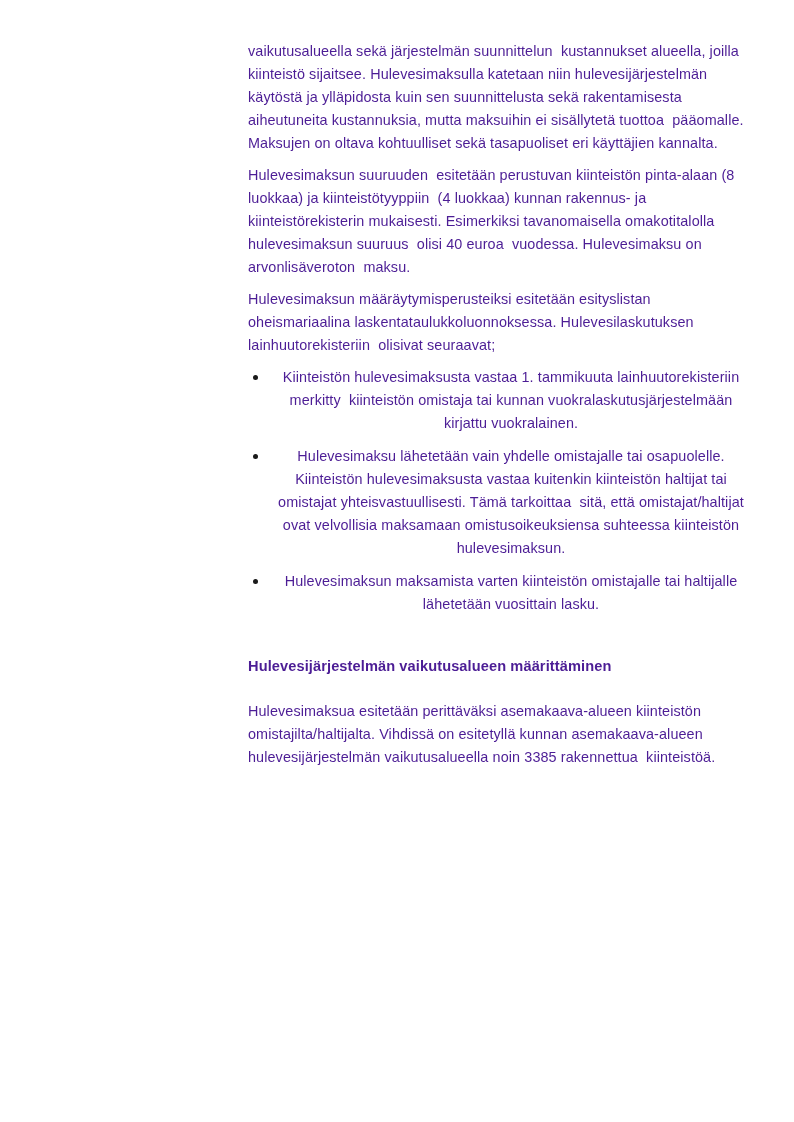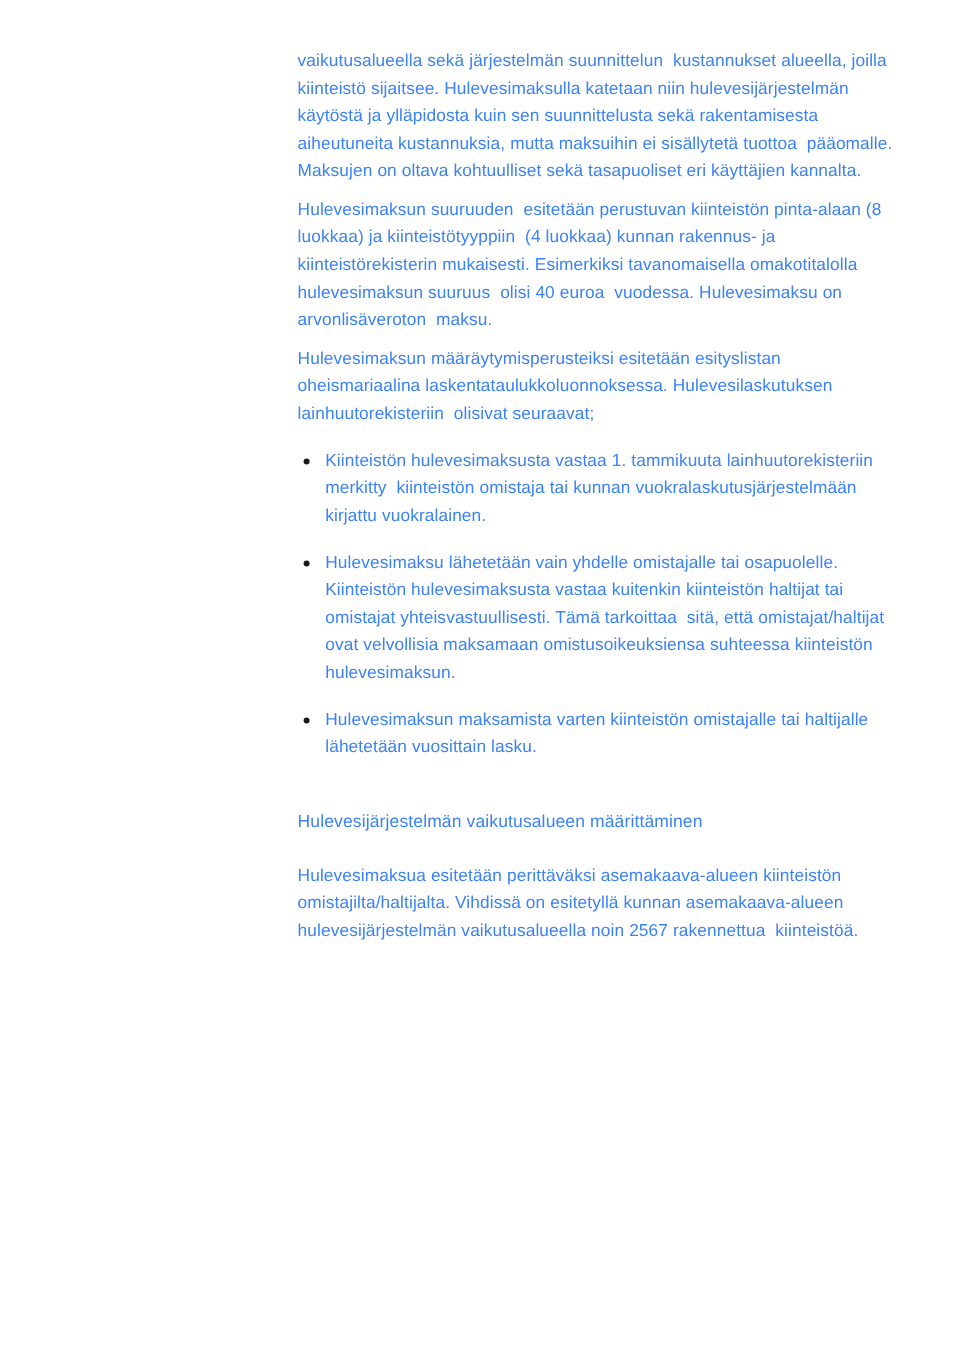--- a/index.html
+++ b/index.html
@@ -7,21 +7,21 @@
     padding: 0;
     background: #ffffff;
   }
   .page {
     position: relative;
     width: 794px;
     height: 1122px;
     background: #ffffff;
     overflow: hidden;
     font-family: "Liberation Sans", sans-serif;
-    color: #3b82f6;
+    color: #4c1d95;
   }
   .content {
     position: absolute;
     left: 248px;
     top: 40px;
     width: 503px;
     font-size: 14.4px;
     line-height: 23px;
     letter-spacing: 0.1px;
   }
@@ -30,36 +30,37 @@
     white-space: pre-wrap;
   }
   .bullet-list {
     list-style: none;
     margin: 4px 0 9px 0;
     padding: 0;
   }
   .bullet-item {
     position: relative;
     padding-left: 23px;
-    margin: 16px 0 10px 0;
+    margin: 3px 0 10px 0;
     white-space: pre-wrap;
+    text-align: center;
   }
   .bullet-item::before {
     content: "";
     position: absolute;
     left: 5px;
     top: 9px;
     width: 5px;
     height: 5px;
     border-radius: 50%;
     background: #1a1a1a;
   }
   .section-heading {
     font-size: 14.6px;
-    font-weight: normal;
+    font-weight: bold;
     line-height: 23px;
     margin: 39px 0 22px 0;
     white-space: pre-wrap;
   }
 </style>
 </head>
 <body>
 
 <div class="page">
   <div class="content">
@@ -72,17 +73,17 @@
     <p class="para">Hulevesimaksun määräytymisperusteiksi esitetään esityslistan oheismariaalina laskentataulukkoluonnoksessa. Hulevesilaskutuksen lainhuutorekisteriin  olisivat seuraavat;</p>
 
     <ul class="bullet-list">
       <li class="bullet-item">Kiinteistön hulevesimaksusta vastaa 1. tammikuuta lainhuutorekisteriin  merkitty  kiinteistön omistaja tai kunnan vuokralaskutusjärjestelmään kirjattu vuokralainen.</li>
       <li class="bullet-item">Hulevesimaksu lähetetään vain yhdelle omistajalle tai osapuolelle. Kiinteistön hulevesimaksusta vastaa kuitenkin kiinteistön haltijat tai omistajat yhteisvastuullisesti. Tämä tarkoittaa  sitä, että omistajat/haltijat ovat velvollisia maksamaan omistusoikeuksiensa suhteessa kiinteistön hulevesimaksun.</li>
       <li class="bullet-item">Hulevesimaksun maksamista varten kiinteistön omistajalle tai haltijalle lähetetään vuosittain lasku.</li>
     </ul>
 
     <h2 class="section-heading">Hulevesijärjestelmän vaikutusalueen määrittäminen</h2>
 
-    <p class="para">Hulevesimaksua esitetään perittäväksi asemakaava-alueen kiinteistön omistajilta/haltijalta. Vihdissä on esitetyllä kunnan asemakaava-alueen hulevesijärjestelmän vaikutusalueella noin 2567 rakennettua  kiinteistöä.</p>
+    <p class="para">Hulevesimaksua esitetään perittäväksi asemakaava-alueen kiinteistön omistajilta/haltijalta. Vihdissä on esitetyllä kunnan asemakaava-alueen hulevesijärjestelmän vaikutusalueella noin 3385 rakennettua  kiinteistöä.</p>
 
 
   </div>
 </div>
 
 </body></html>

